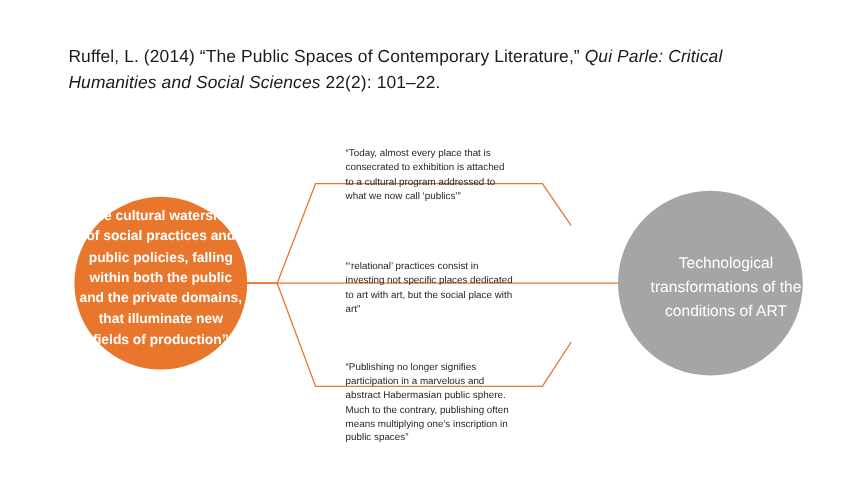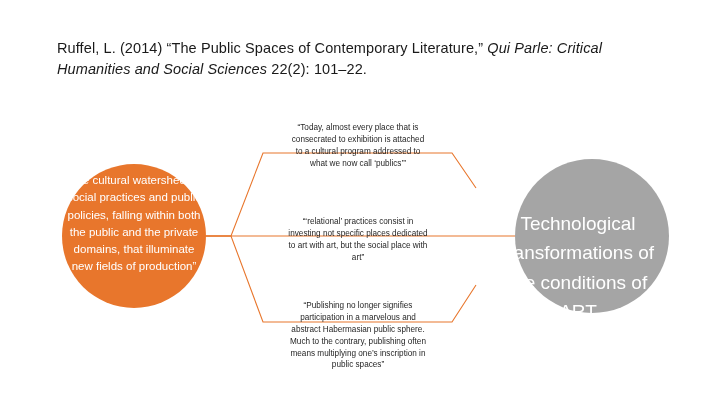--- a/index.html
+++ b/index.html
@@ -43,31 +43,31 @@
     position: absolute;
     text-align: center;
     color: #ffffff;
     font-size: 11.5px;
     line-height: 1.5;
   }
   #left-circle-label {
     left: 66px;
     top: 172px;
     width: 136px;
+    font-weight: bold;
   }
   #right-circle-label {
-    left: 495px;
+    left: 522px;
     top: 209px;
     width: 166px;
-    font-size: 19px;
+    font-size: 13px;
     line-height: 1.55;
   }
   .quote-box {
     position: absolute;
-    text-align: center;
     color: #262626;
     font-size: 8.2px;
     line-height: 1.45;
     width: 140px;
   }
   #quote-1 {
     left: 288px;
     top: 122px;
   }
   #quote-2 {

